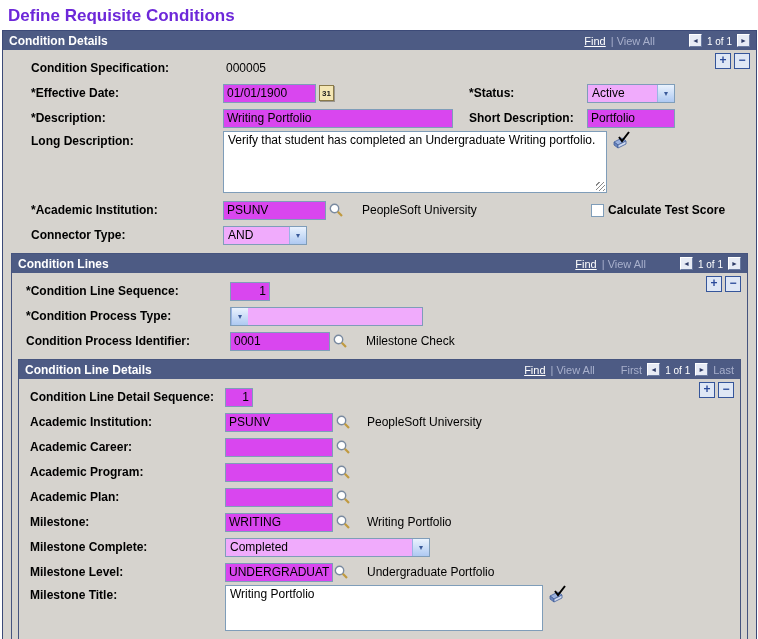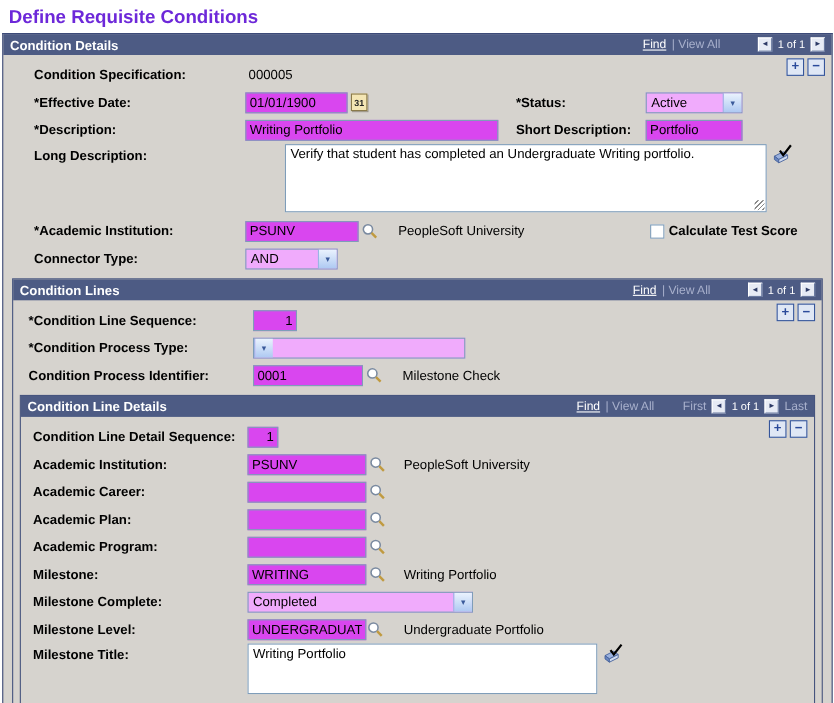--- a/index.html
+++ b/index.html
@@ -105,21 +105,21 @@
       <input class="tb" style="width: 230px;" value="Writing Portfolio">
       <span class="abs-col" style="left:458px">
         <span class="lbl" style="width:118px">Short Description:</span>
         <input class="tb" style="width: 88px;" value="Portfolio">
       </span>
     </div>
 
     <div class="row" style="align-items:flex-start; min-height:66px">
       <span class="lbl details-lbl" style="padding-top:3px">Long Description:</span>
       <span class="ta-wrap">
-        <textarea class="ta" style="width: 438px; height: 62px; margin-left: 36px;">Verify that student has completed an Undergraduate Writing portfolio.</textarea>
+        <textarea class="ta" style="width: 384px; height: 62px;">Verify that student has completed an Undergraduate Writing portfolio.</textarea>
         <span class="grip"></span>
       </span>
       <span class="icon-btn" style="margin-left:4px">
         <svg width="20" height="20" viewBox="0 0 20 20">
           <path d="M3 11 L11 7 L15 10 L7 14 Z" fill="#9cb2de" stroke="#44609a" stroke-width="0.8"></path>
           <path d="M3 11 L3 14 L7 17 L7 14 Z" fill="#6a86c0" stroke="#44609a" stroke-width="0.8"></path>
           <path d="M7 14 L7 17 L15 13 L15 10 Z" fill="#cfdaef" stroke="#44609a" stroke-width="0.8"></path>
           <polyline points="8,6 11,10 18,1" stroke="#000" stroke-width="2" fill="none"></polyline>
         </svg>
       </span>
@@ -235,32 +235,32 @@
               <input class="tb" style="width: 108px;" value="">
               <span class="icon-btn">
                 <svg width="16" height="16" viewBox="0 0 16 16">
                     <circle cx="6.5" cy="6.5" r="4.2" fill="#fff" stroke="#7a8aa0" stroke-width="1.4"></circle>
                     <line x1="9.8" y1="9.8" x2="14" y2="14" stroke="#c09a40" stroke-width="2.2"></line>
                   </svg>
               </span>
             </div>
 
             <div class="row">
+              <span class="lbl cld-lbl">Academic Program:</span>
+              <input class="tb" style="width: 108px;" value="">
+              <span class="icon-btn">
+                <svg width="16" height="16" viewBox="0 0 16 16">
+                    <circle cx="6.5" cy="6.5" r="4.2" fill="#fff" stroke="#7a8aa0" stroke-width="1.4"></circle>
+                    <line x1="9.8" y1="9.8" x2="14" y2="14" stroke="#c09a40" stroke-width="2.2"></line>
+                  </svg>
+              </span>
+            </div>
+
+            <div class="row">
               <span class="lbl cld-lbl">Academic Plan:</span>
-              <input class="tb" style="width: 108px;" value="">
-              <span class="icon-btn">
-                <svg width="16" height="16" viewBox="0 0 16 16">
-                    <circle cx="6.5" cy="6.5" r="4.2" fill="#fff" stroke="#7a8aa0" stroke-width="1.4"></circle>
-                    <line x1="9.8" y1="9.8" x2="14" y2="14" stroke="#c09a40" stroke-width="2.2"></line>
-                  </svg>
-              </span>
-            </div>
-
-            <div class="row">
-              <span class="lbl cld-lbl">Academic Program:</span>
               <input class="tb" style="width: 108px;" value="">
               <span class="icon-btn">
                 <svg width="16" height="16" viewBox="0 0 16 16">
                     <circle cx="6.5" cy="6.5" r="4.2" fill="#fff" stroke="#7a8aa0" stroke-width="1.4"></circle>
                     <line x1="9.8" y1="9.8" x2="14" y2="14" stroke="#c09a40" stroke-width="2.2"></line>
                   </svg>
               </span>
             </div>
 
             <div class="row">

